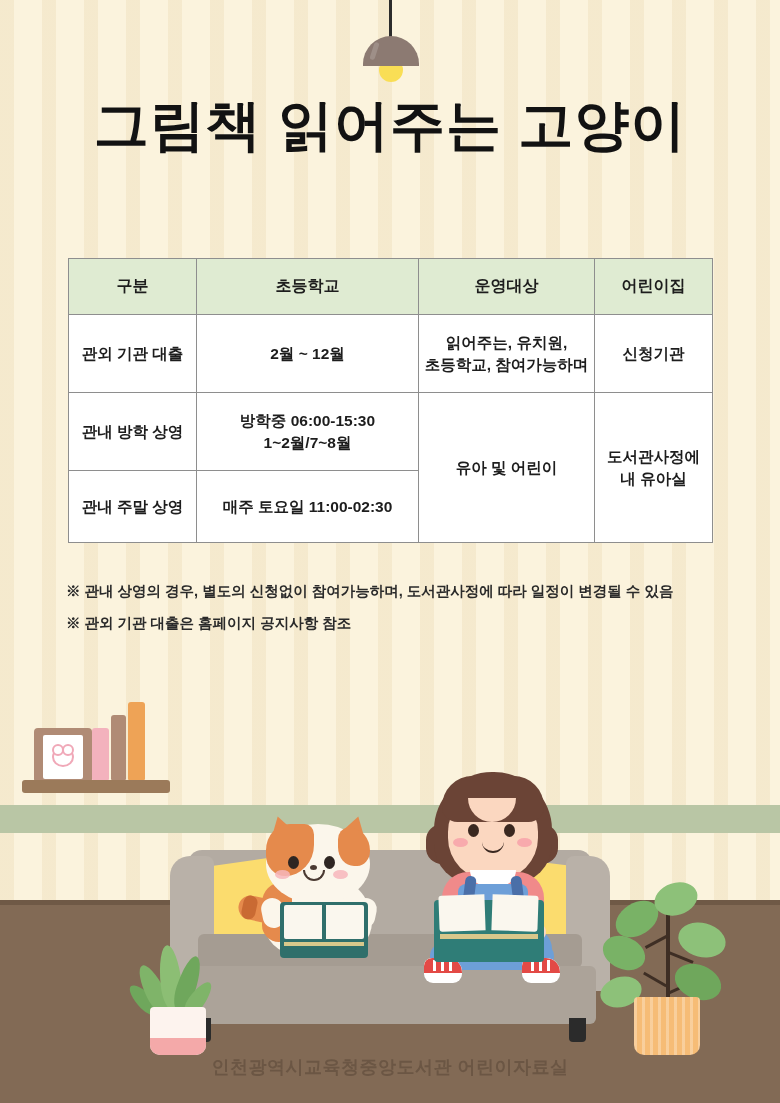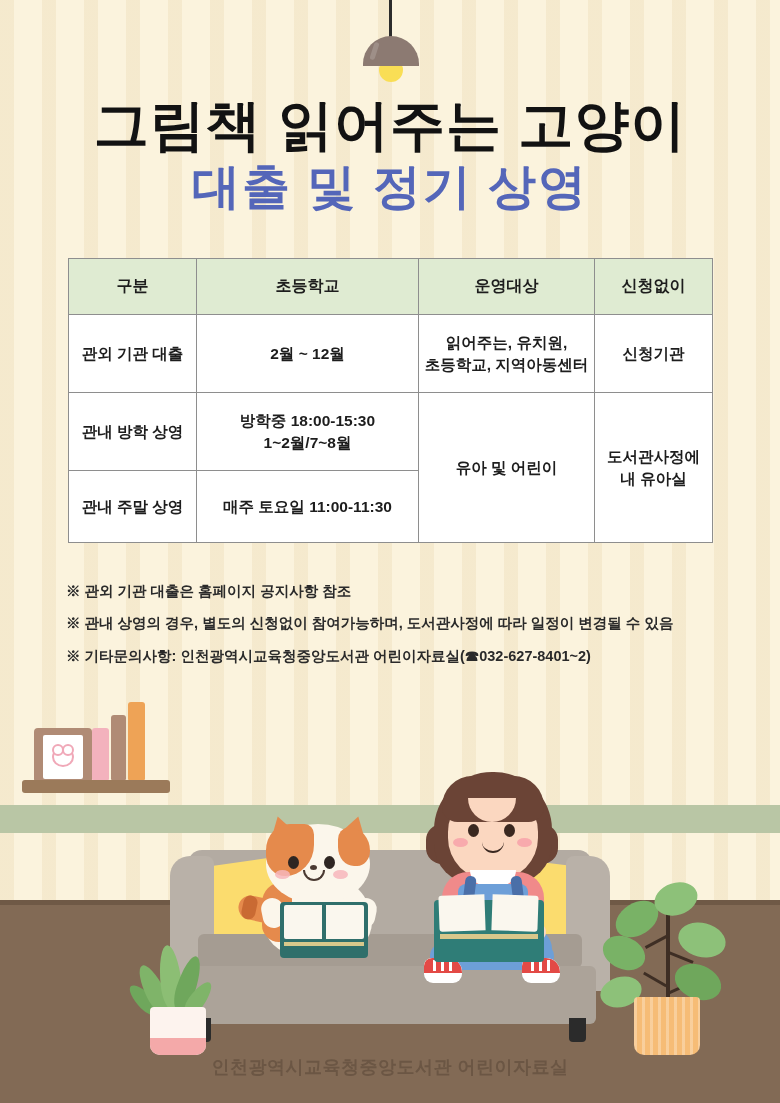--- a/index.html
+++ b/index.html
@@ -413,73 +413,71 @@
   <div class="floor-top-edge"></div>
 
   <div class="lamp">
     <div class="lamp-cord"></div>
     <div class="lamp-bulb"></div>
     <div class="lamp-shade"></div>
   </div>
 
   <div class="title-block">
     <div class="title-main">그림책 읽어주는 고양이</div>
-    <div class="title-sub">대출 및 정기 상영</div>
   </div>
 
   <div class="table-wrap">
     <table class="schedule">
       <colgroup>
         <col class="col-1">
           <col class="col-2">
           <col class="col-3">
           <col class="col-4">
       </colgroup>
       <thead>
         <tr>
           <th>구분</th>
           <th>초등학교</th>
           <th>운영대상</th>
-          <th>신청없이</th>
+          <th>어린이집</th>
         </tr>
       </thead>
       <tbody>
         <tr class="row-h1">
           <td>관외 기관 대출</td>
           <td>2월 ~ 12월</td>
           <td>
             <span>읽어주는, 유치원,</span><br>
-            <span>초등학교, 지역아동센터</span>
+            <span>초등학교, 참여가능하며</span>
           </td>
           <td>신청기관</td>
         </tr>
         <tr class="row-h2">
           <td>관내 방학 상영</td>
           <td>
-            <span>방학중 18:00-15:30</span><br>
+            <span>방학중 06:00-15:30</span><br>
             <span>1~2월/7~8월</span>
           </td>
           <td rowspan="2">유아 및 어린이</td>
           <td rowspan="2">
             <span>도서관사정에</span><br>
             <span>내 유아실</span>
           </td>
         </tr>
         <tr class="row-h3">
           <td>관내 주말 상영</td>
-          <td>매주 토요일 11:00-11:30</td>
+          <td>매주 토요일 11:00-02:30</td>
         </tr>
       </tbody>
     </table>
   </div>
 
   <div class="notes">
+    <div class="note">※ 관내 상영의 경우, 별도의 신청없이 참여가능하며, 도서관사정에 따라 일정이 변경될 수 있음</div>
     <div class="note">※ 관외 기관 대출은 홈페이지 공지사항 참조</div>
-    <div class="note">※ 관내 상영의 경우, 별도의 신청없이 참여가능하며, 도서관사정에 따라 일정이 변경될 수 있음</div>
-    <div class="note">※ 기타문의사항: 인천광역시교육청중앙도서관 어린이자료실(☎032-627-8401~2)</div>
   </div>
 
   <div class="shelf">
     <div class="book book-c"></div>
     <div class="book book-b"></div>
     <div class="book book-a"></div>
     <div class="shelf-frame-leg"></div>
     <div class="shelf-frame">
       <div class="shelf-frame-inner">
         <div class="shelf-bear"></div>

